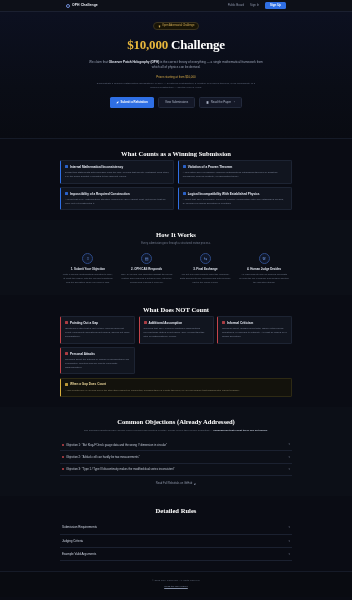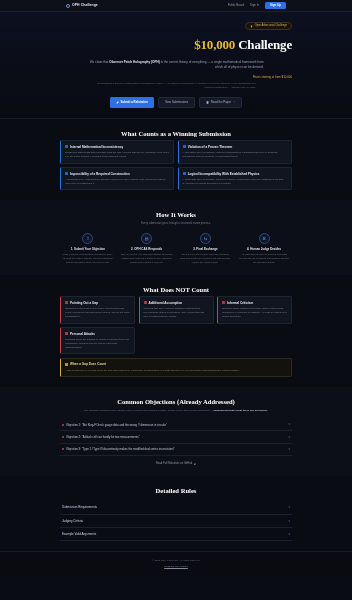--- a/index.html
+++ b/index.html
@@ -19,21 +19,21 @@
   .brand{display:flex;align-items:center;gap:2px}
   .brand-logo{width:4px;height:4px;border:0.6px solid #6f8dd8;border-radius:50%}
   .brand-name{font-size:3.4px;font-weight:bold;color:#e8ebf2;letter-spacing:.1px}
   .nav-right{margin-left:auto;display:flex;align-items:center;gap:6px}
   .nav-link{font-size:2.9px;color:#8b94a8}
   .nav-btn{font-size:2.9px;color:#fff;background:#2f6fe4;border-radius:1.5px;
            padding:1.6px 5px;font-weight:bold}
 
   
   .hero{background:linear-gradient(180deg,#0c1020 0%,#0a0d16 60%,#090b12 100%);
-        padding:10px 60px 10px;text-align:right;position:relative;
+        padding:10px 60px 30px;text-align:center;position:relative;
         border-bottom:1px solid #161b28}
   .pill{display:inline-flex;align-items:center;gap:1.5px;border:0.5px solid #3a3320;
         background:#181406;color:#d8b25c;font-size:2.6px;border-radius:6px;
         padding:1.2px 4px;margin-bottom:6px}
   .hero h1{font-size:13px;font-weight:bold;color:#fff;letter-spacing:-.2px;
            font-family:"Liberation Serif",serif;margin-bottom:5px}
   .hero h1 .amt{color:#e8b73c}
   .hero-sub{font-size:3.1px;color:#9aa3b5;max-width:175px;margin:0 auto 5px;line-height:1.6}
   .hero-sub b{color:#dfe4ee}
   .prize{font-size:2.9px;color:#d6aa48;margin-bottom:3px}

